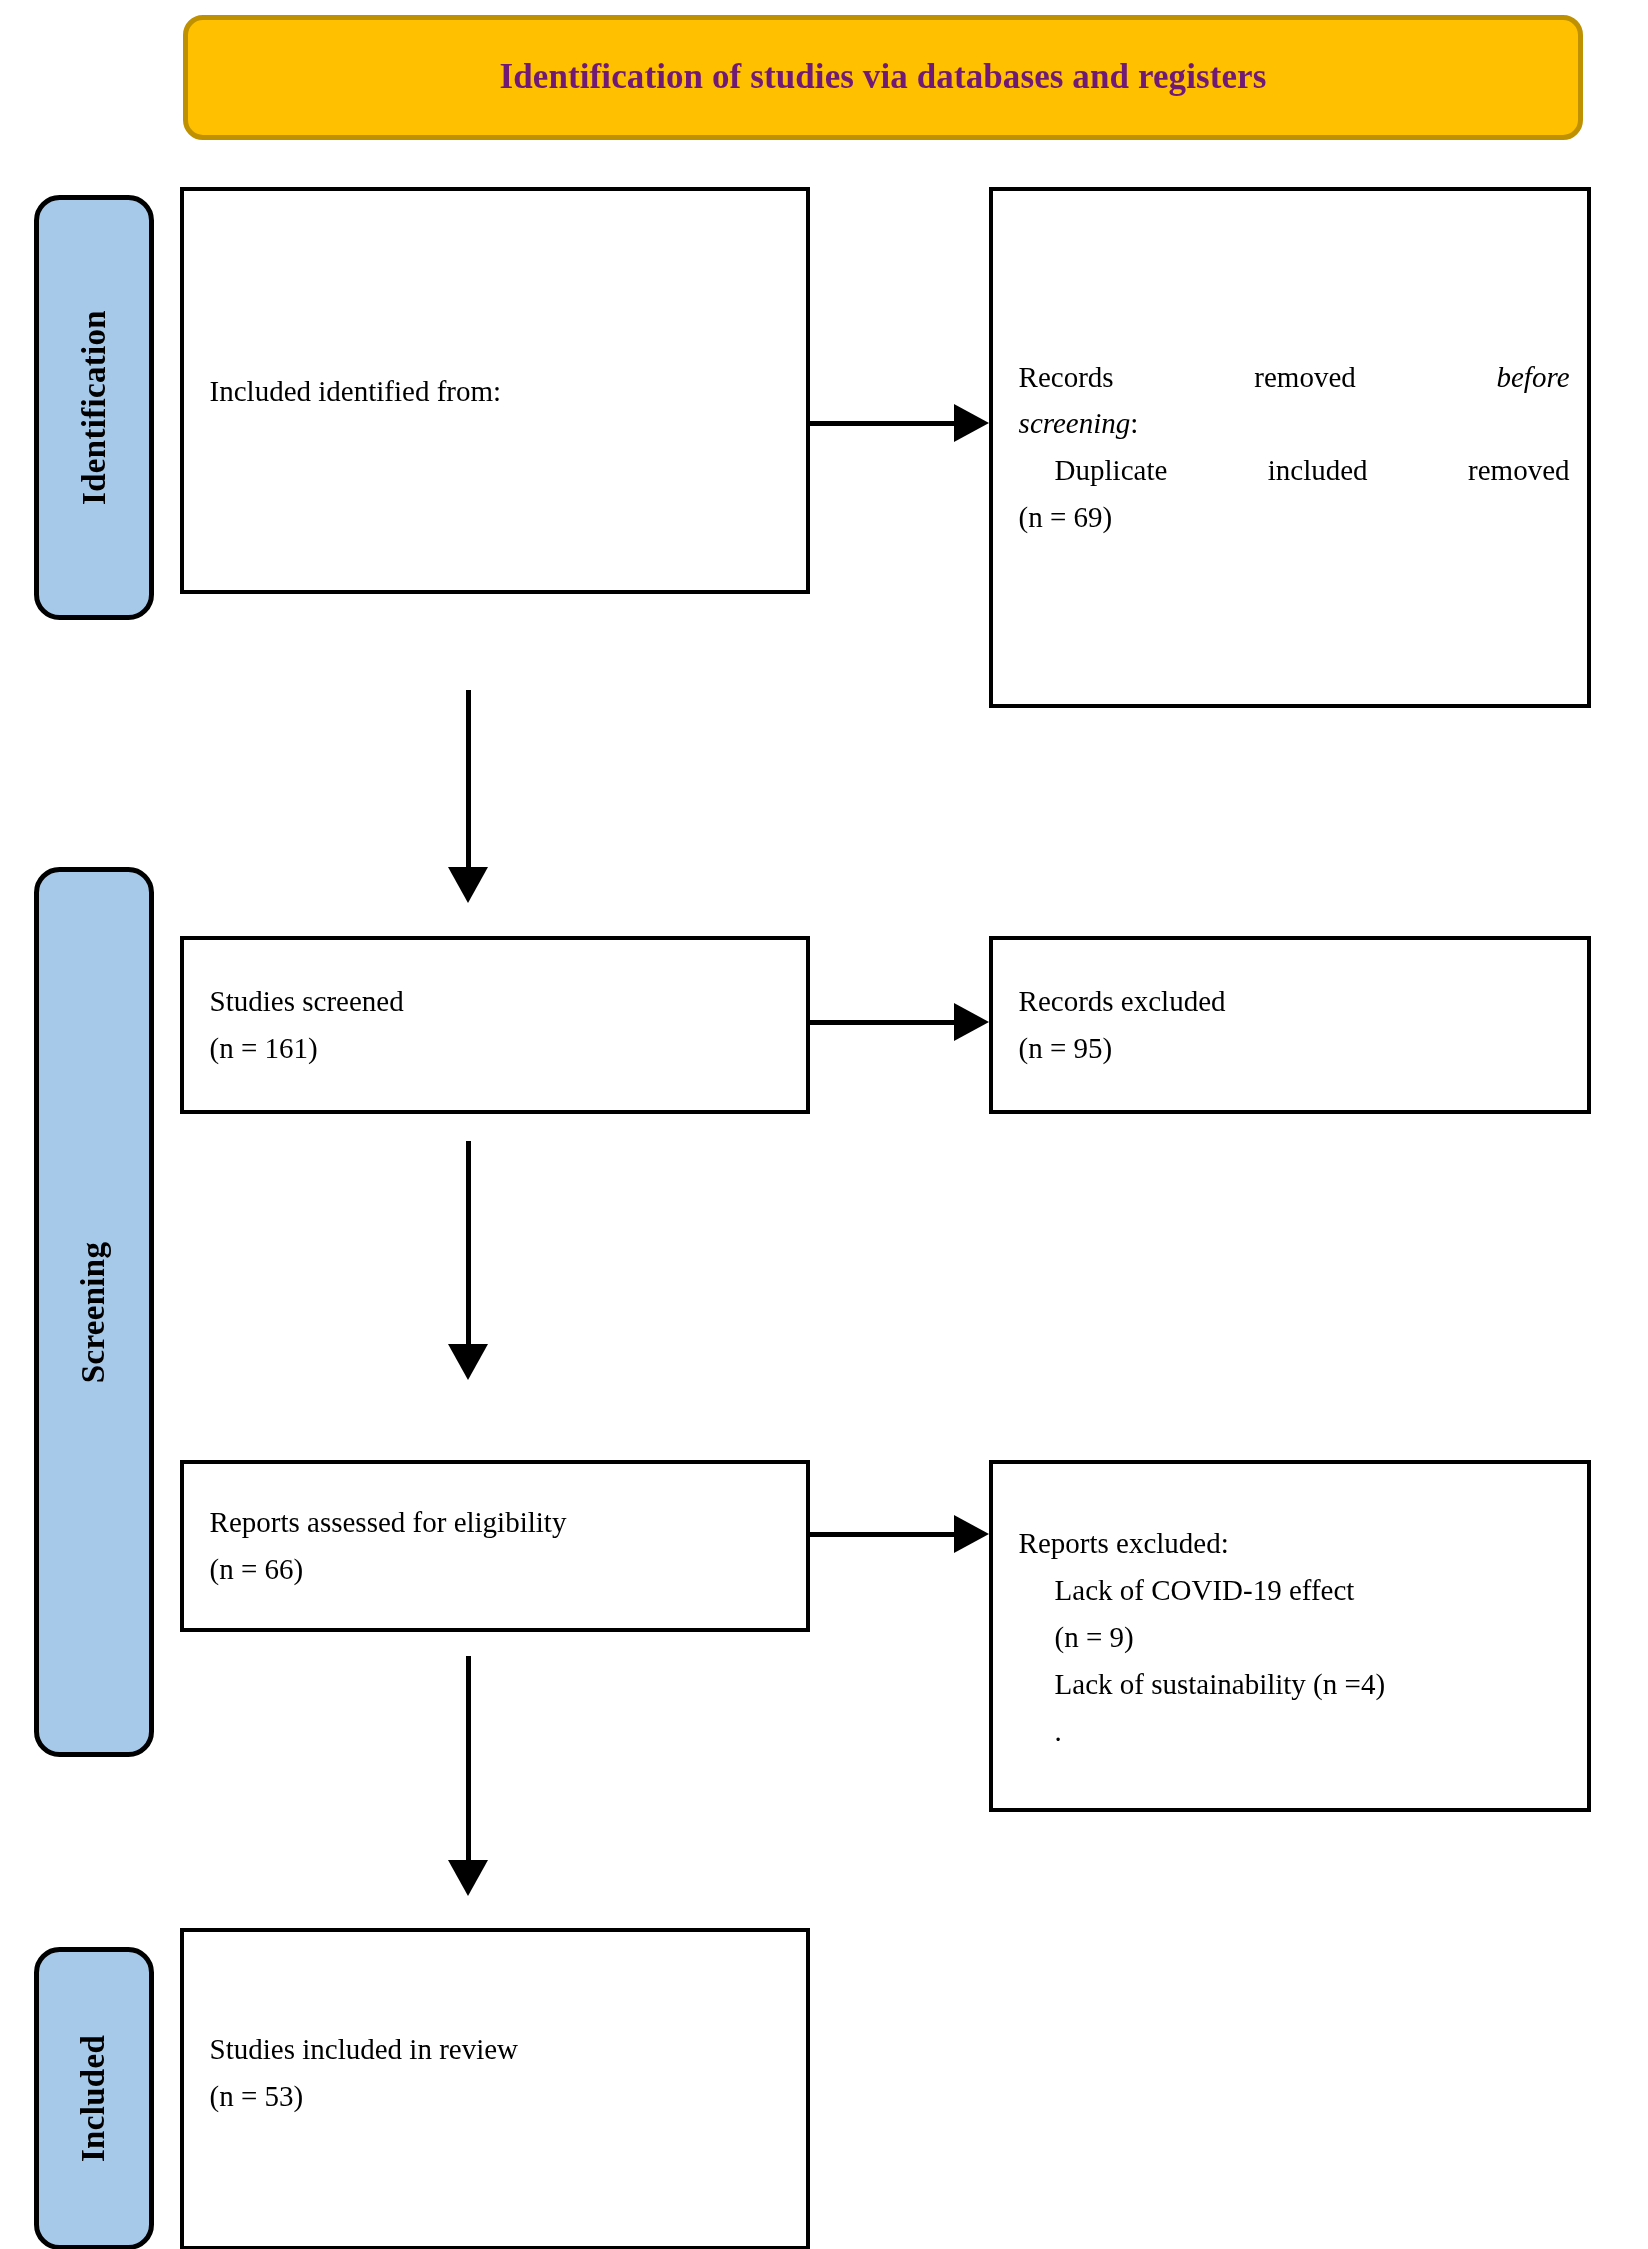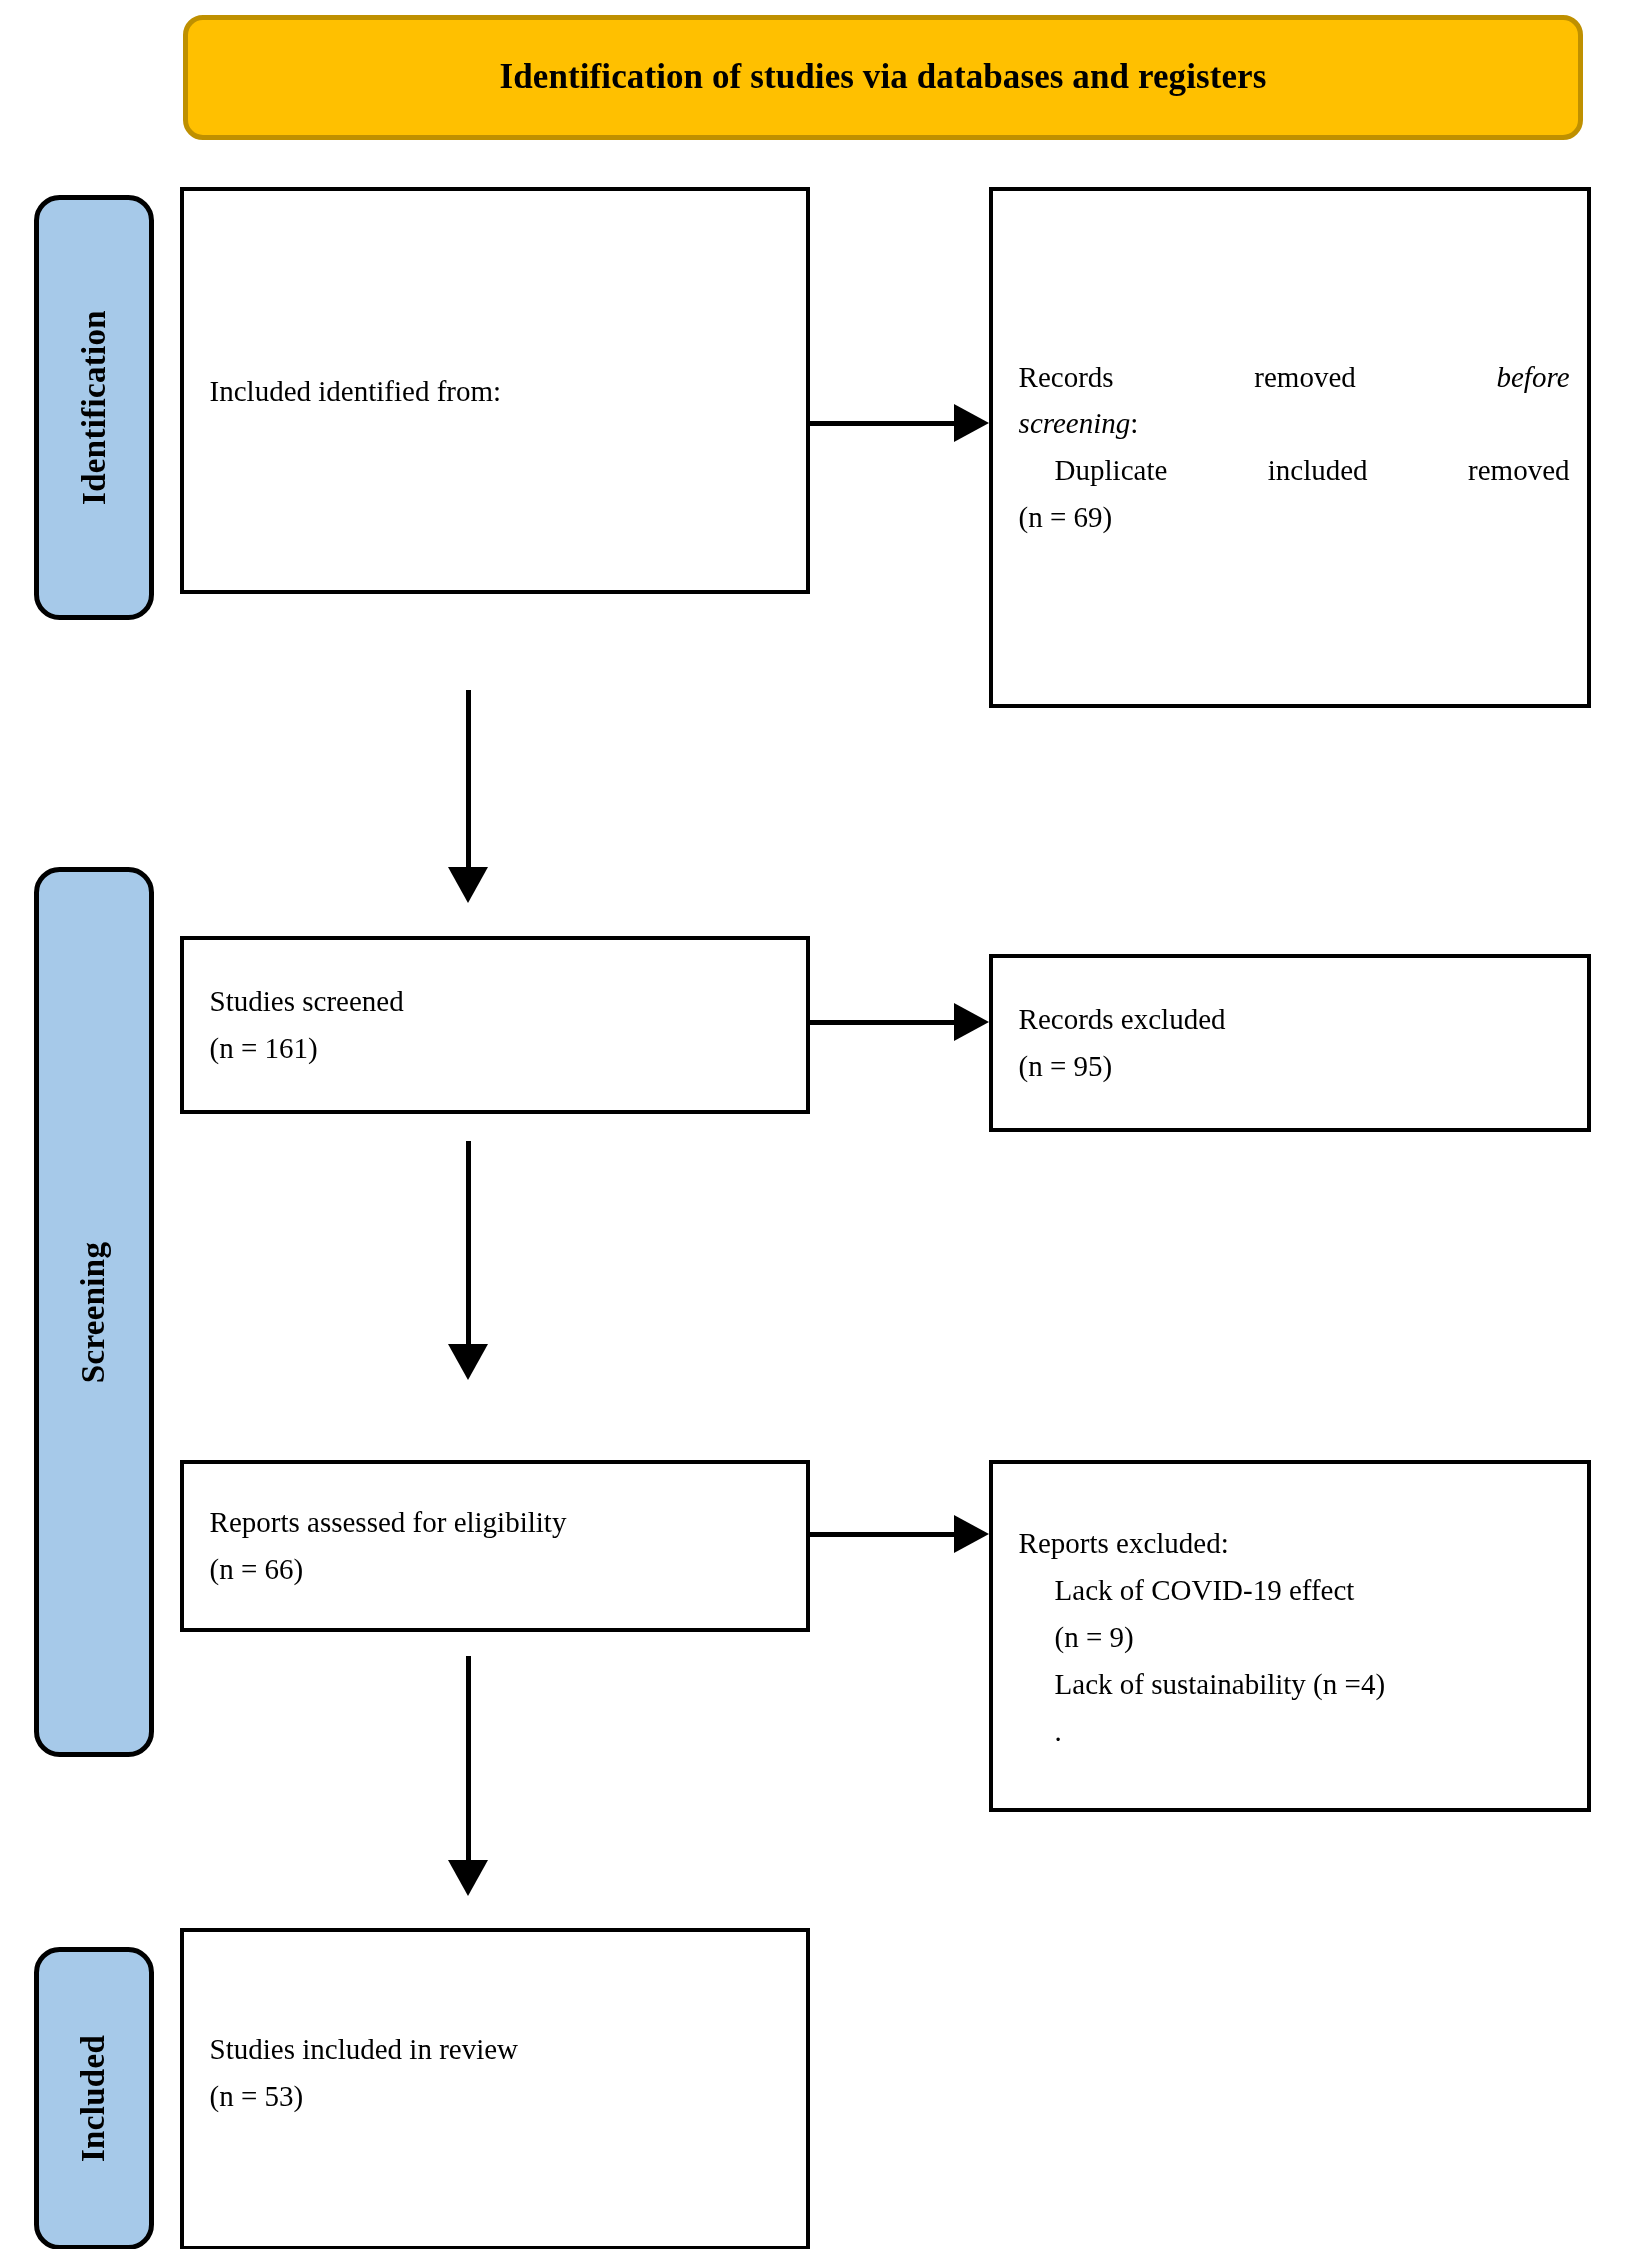--- a/index.html
+++ b/index.html
@@ -30,21 +30,21 @@
     background: #FFC000;
     border: 5.2px solid #BF9000;
     border-radius: 20px;
     display: flex;
     align-items: center;
     justify-content: center;
   }
   .banner-title {
     font-size: 35px;
     font-weight: bold;
-    color: #000000;
+    color: #701a75;
     letter-spacing: 0.1px;
     text-align: center;
     line-height: 1.1;
   }
 
   
   .stage-tab {
     position: absolute;
     left: 34px;
     width: 120px;
@@ -179,21 +179,21 @@
   <div class="v-line" style="left:466px; top:690px; height:180px;"></div>
   <div class="v-head" style="left:448px; top:867px;"></div>
 
   <div class="box" style="left:180px; top:936px; width:630px; height:178px;">
     <div class="box-body">
       <div class="box-line">Studies screened</div>
       <div class="box-line">(n = 161)</div>
     </div>
   </div>
 
-  <div class="box" style="left:989px; top:936px; width:602px; height:178px;margin-top:18px;">
+  <div class="box" style="left:989px; top:936px; width:602px; height:178px;">
     <div class="box-body">
       <div class="box-line">Records excluded</div>
       <div class="box-line">(n = 95)</div>
     </div>
   </div>
 
   <div class="h-line" style="left:810px; top:1020px; width:144px;"></div>
   <div class="h-head" style="left:954px; top:1003px;"></div>
 
   <div class="v-line" style="left:466px; top:1141px; height:207px;"></div>

